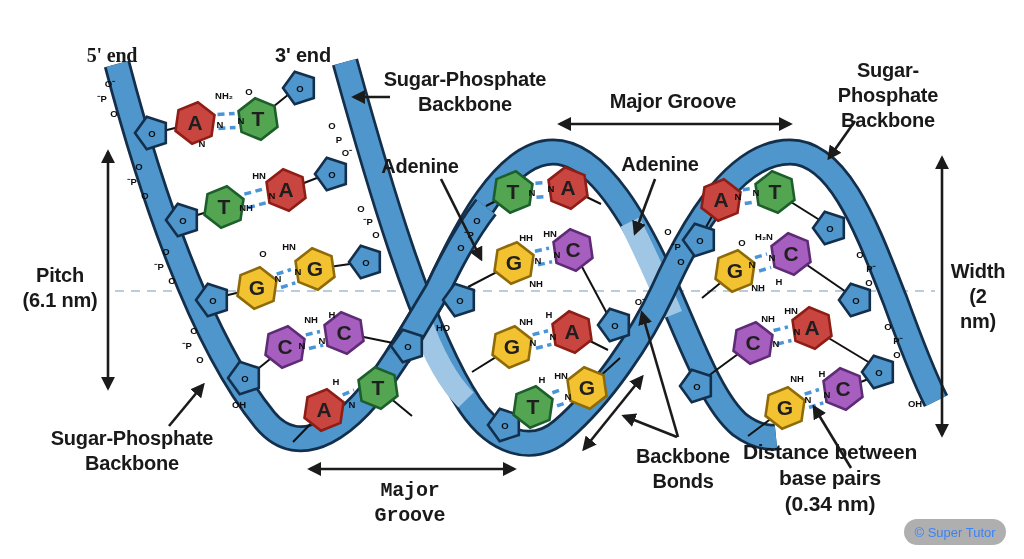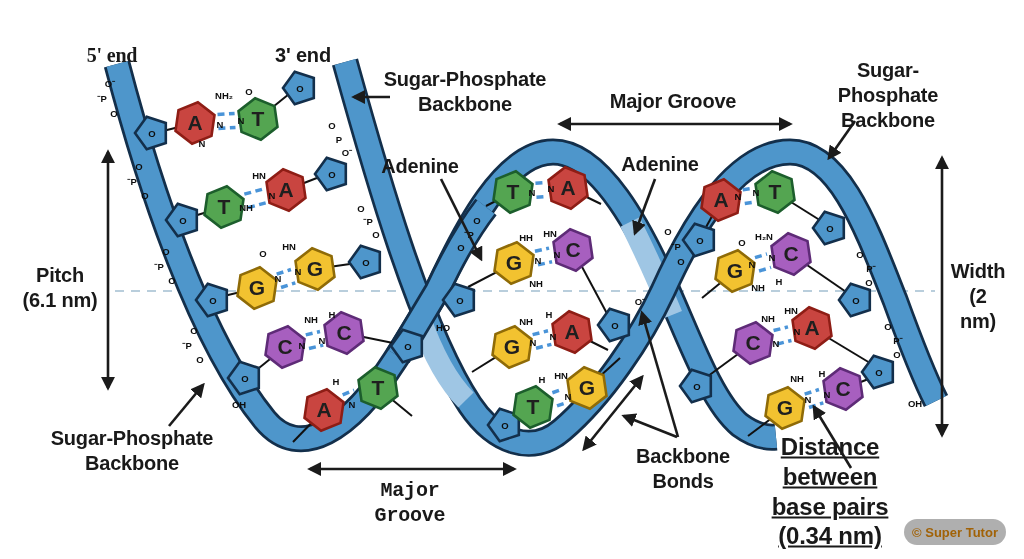--- a/index.html
+++ b/index.html
@@ -2,21 +2,21 @@
 <html><head>
 <meta charset="utf-8">
 <style>
   html,body{margin:0;padding:0;background:#fff;}
   .stage{position:relative;width:1024px;height:559px;background:#ffffff;overflow:hidden;
          font-family:"Liberation Sans",sans-serif;}
   .stage svg{position:absolute;left:0;top:0;}
   .dlabel{position:absolute;transform:translate(-50%,-50%);font-weight:700;color:#191919;
           text-align:center;white-space:pre-line;line-height:1.24;letter-spacing:-0.2px;}
   .watermark{position:absolute;left:904px;top:519px;width:102px;height:26px;border-radius:13px;
-             background:rgba(158,158,158,0.82);color:#a16207;font-size:13px;font-weight:700;
+             background:rgba(158,158,158,0.82);color:#3b82f6;font-size:13px;font-weight:400;
              display:flex;align-items:center;justify-content:center;}
 </style>
 </head>
 <body>
 
 <div class="stage">
   <svg width="1024" height="559" viewBox="0 0 1024 559">
     <defs>
       <marker id="ah" viewBox="0 0 10 10" refX="8" refY="5" markerWidth="5.5" markerHeight="5.5" orient="auto-start-reverse">
         <path d="M0,0 L10,5 L0,10 z" fill="#1B1B1B"></path>
@@ -289,21 +289,21 @@
       <div class="dlabel" style="left: 60px; top: 288px; font-size: 20px;">Pitch
 (6.1 nm)</div>
       <div class="dlabel" style="left: 978px; top: 296px; font-size: 20px;">Width
 (2 nm)</div>
       <div class="dlabel" style="left: 132px; top: 451px; font-size: 20px;">Sugar-Phosphate
 Backbone</div>
       <div class="dlabel" style="left: 410px; top: 504px; font-size: 20px; font-family: Liberation Mono, monospace;">Major
 Groove</div>
       <div class="dlabel" style="left: 683px; top: 469px; font-size: 20px;">Backbone
 Bonds</div>
-      <div class="dlabel" style="left: 830px; top: 491px; font-size: 24px; text-decoration: underline;">Distance between
+      <div class="dlabel" style="left: 830px; top: 478px; font-size: 21px;">Distance between
 base pairs
 (0.34 nm)</div>
     </div>
 
   <div class="watermark">
     <span>© Super Tutor</span>
   </div>
 </div>
 
 </body></html>

